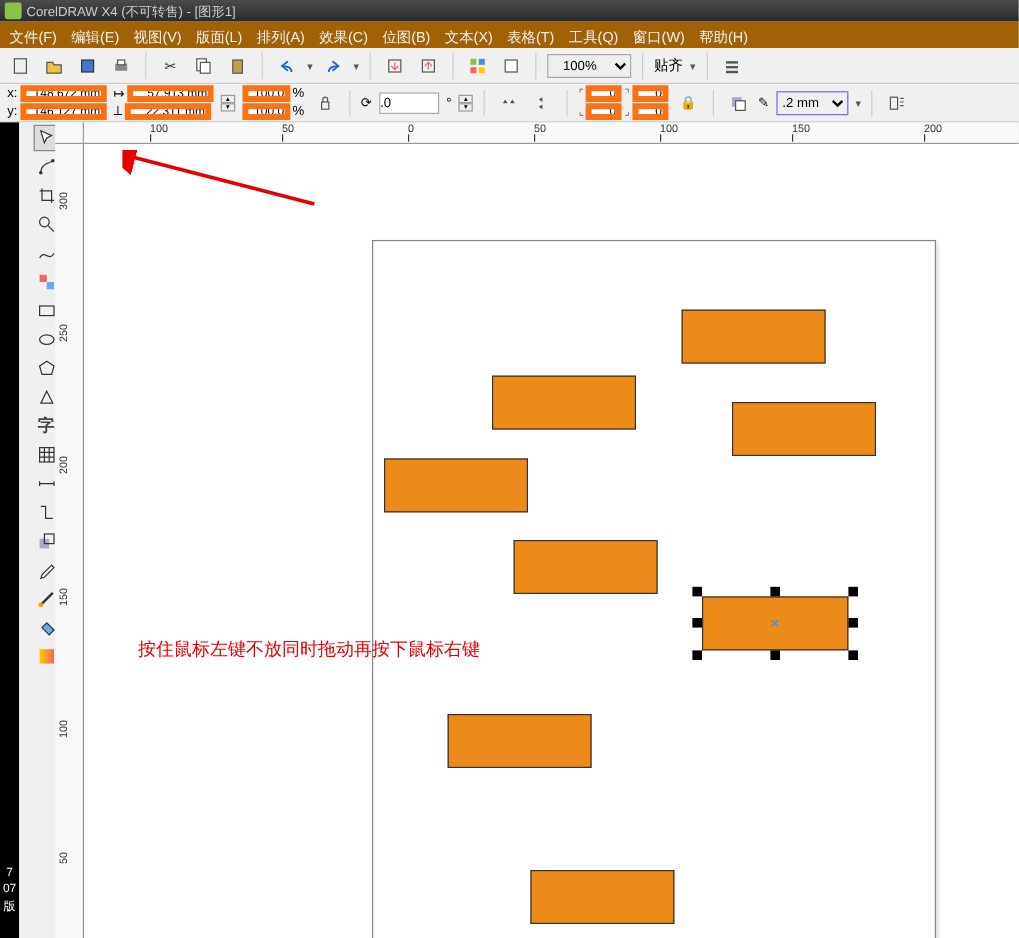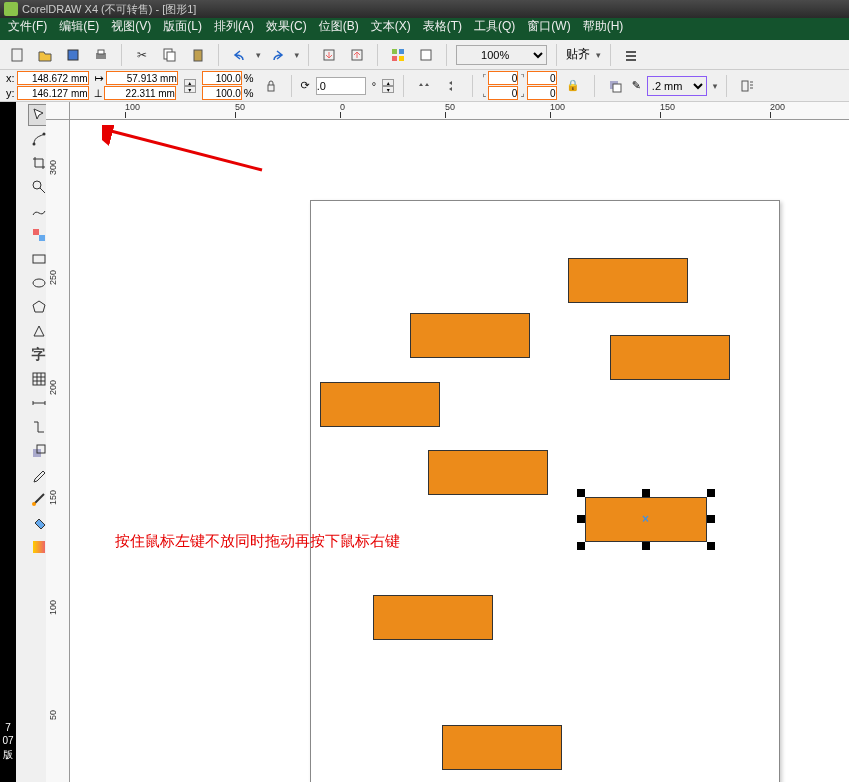--- a/index.html
+++ b/index.html
@@ -1,32 +1,32 @@
 <!DOCTYPE html>
 <html><head>
 <meta charset="utf-8">
 <style>
 * { margin: 0; padding: 0; box-sizing: border-box; }
 body { font-family: "Microsoft YaHei", sans-serif; font-size: 12px; background: #e8e8e8; width: 849px; height: 782px; overflow: hidden; position: relative; }
 
 .titlebar { background: linear-gradient(#4a4a4a, #2a2a2a); color: #ccc; height: 18px; display: flex; align-items: center; padding: 0 4px; font-size: 11px; }
 .titlebar .logo { width: 14px; height: 14px; background: #8bc34a; border-radius: 2px; margin-right: 4px; }
 
-.menubar { background: #14532d; color: #eee; height: 22px; display: flex; align-items: flex-start; padding: 0 8px; gap: 12px; font-size: 12px; }
+.menubar { background: #a16207; color: #eee; height: 22px; display: flex; align-items: flex-end; padding: 0 8px; gap: 12px; font-size: 12px; }
 .menubar span { cursor: default; }
 
 .toolbar1 { background: #f0f0f0; border-bottom: 1px solid #ccc; height: 30px; display: flex; align-items: center; padding: 0 6px; gap: 6px; }
 .tool-btn { width: 22px; height: 22px; display: flex; align-items: center; justify-content: center; border: 1px solid transparent; color: #333; }
 .sep { width: 1px; height: 22px; background: #ccc; margin: 0 3px; }
-.zoom-select { height: 20px; border: 1px solid #aaa; font-size: 11px; padding: 0 20px; min-width: 70px; }
+.zoom-select { height: 20px; border: 1px solid #aaa; font-size: 11px; padding: 0 8px; min-width: 70px; }
 
 .toolbar2 { background: #f0f0f0; border-bottom: 1px solid #ccc; height: 32px; display: flex; align-items: center; padding: 0 6px; gap: 6px; font-size: 11px; }
 .coord-box { display: flex; flex-direction: column; gap: 1px; }
 .coord-row { display: flex; align-items: center; gap: 2px; }
-.coord-row input { width: 72px; height: 14px; border: 1px solid #f97316; font-size: 10px; padding: 0 0; text-align: right; }
+.coord-row input { width: 72px; height: 14px; border: 5px solid #f97316; font-size: 10px; padding: 0 0; text-align: right; }
 .spin-col { display: flex; flex-direction: column; }
 .spin-btn { width: 12px; height: 7px; border: 1px solid #999; background: #eee; font-size: 6px; display: flex; align-items: center; justify-content: center; }
 
 .outline-select { height: 20px; border: 1px solid #8b5cf6; font-size: 11px; min-width: 60px; }
 
 .workspace { display: flex; height: 680px; position: relative; }
 .toolbox { width: 46px; background: #f0f0f0; border-right: 1px solid #ccc; display: flex; flex-direction: column; align-items: center; padding: 2px 0; gap: 2px; }
 .toolbox .tb { width: 22px; height: 22px; display: flex; align-items: center; justify-content: center; color: #444; border: 1px solid transparent; }
 .toolbox .tb.selected { border: 1px solid #888; background: #ddd; }
 .left-strip { width: 16px; background: #000; color: #fff; display: flex; flex-direction: column; align-items: center; justify-content: flex-end; padding-bottom: 20px; font-size: 10px; gap: 2px; }

